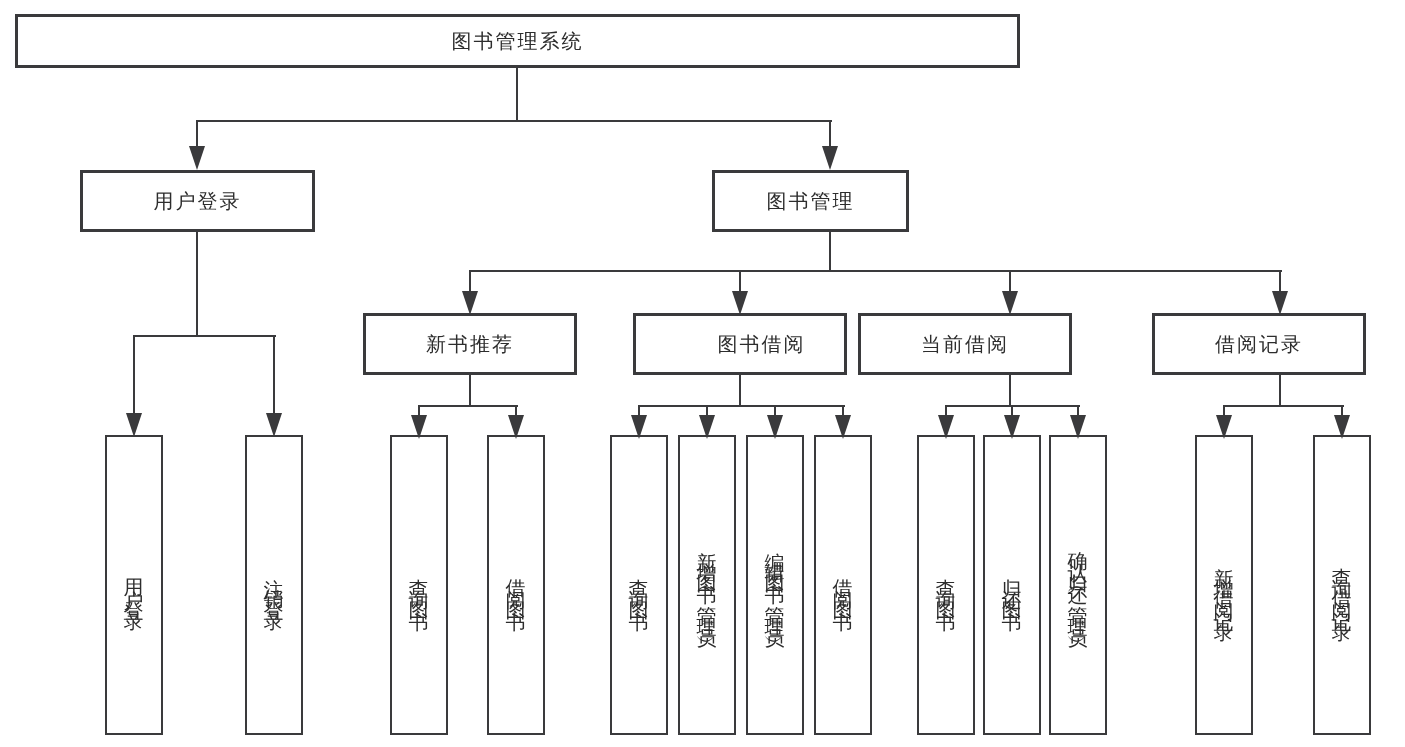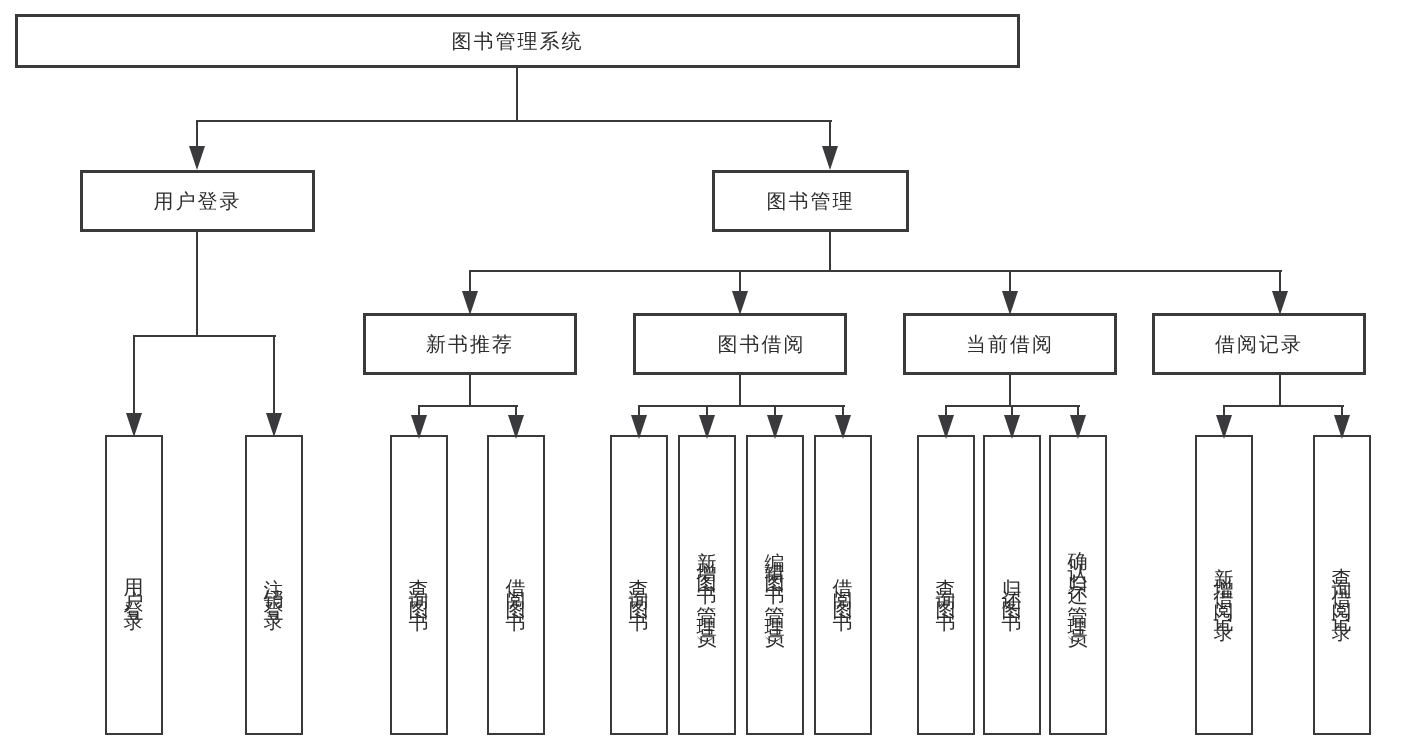--- a/index.html
+++ b/index.html
@@ -40,21 +40,21 @@
 
 <div class="stage">
 
   <div class="box" style="left:15px;top:14px;width:1005px;height:54px;">图书管理系统</div>
 
   <div class="box" style="left:80px;top:170px;width:235px;height:62px;">用户登录</div>
   <div class="box" style="left:712px;top:170px;width:197px;height:62px;">图书管理</div>
 
   <div class="box" style="left:363px;top:313px;width:214px;height:62px;">新书推荐</div>
   <div class="box" style="left:633px;top:313px;width:214px;height:62px;padding-left:43px;">图书借阅</div>
-  <div class="box" style="left:903px;top:313px;width:214px;height:62px;">当前借阅</div>
+  <div class="box" style="left:858px;top:313px;width:214px;height:62px;">当前借阅</div>
   <div class="box" style="left:1152px;top:313px;width:214px;height:62px;">借阅记录</div>
 
   <div class="box leaf" style="left:105px;top:435px;width:58px;height:300px;">用户登录</div>
   <div class="box leaf" style="left:245px;top:435px;width:58px;height:300px;">注销登录</div>
 
   <div class="box leaf" style="left:390px;top:435px;width:58px;height:300px;">查询图书</div>
   <div class="box leaf" style="left:487px;top:435px;width:58px;height:300px;">借阅图书</div>
 
   <div class="box leaf" style="left:610px;top:435px;width:58px;height:300px;">查询图书</div>
   <div class="box leaf" style="left:678px;top:435px;width:58px;height:300px;">新增图书（管理员）</div>

